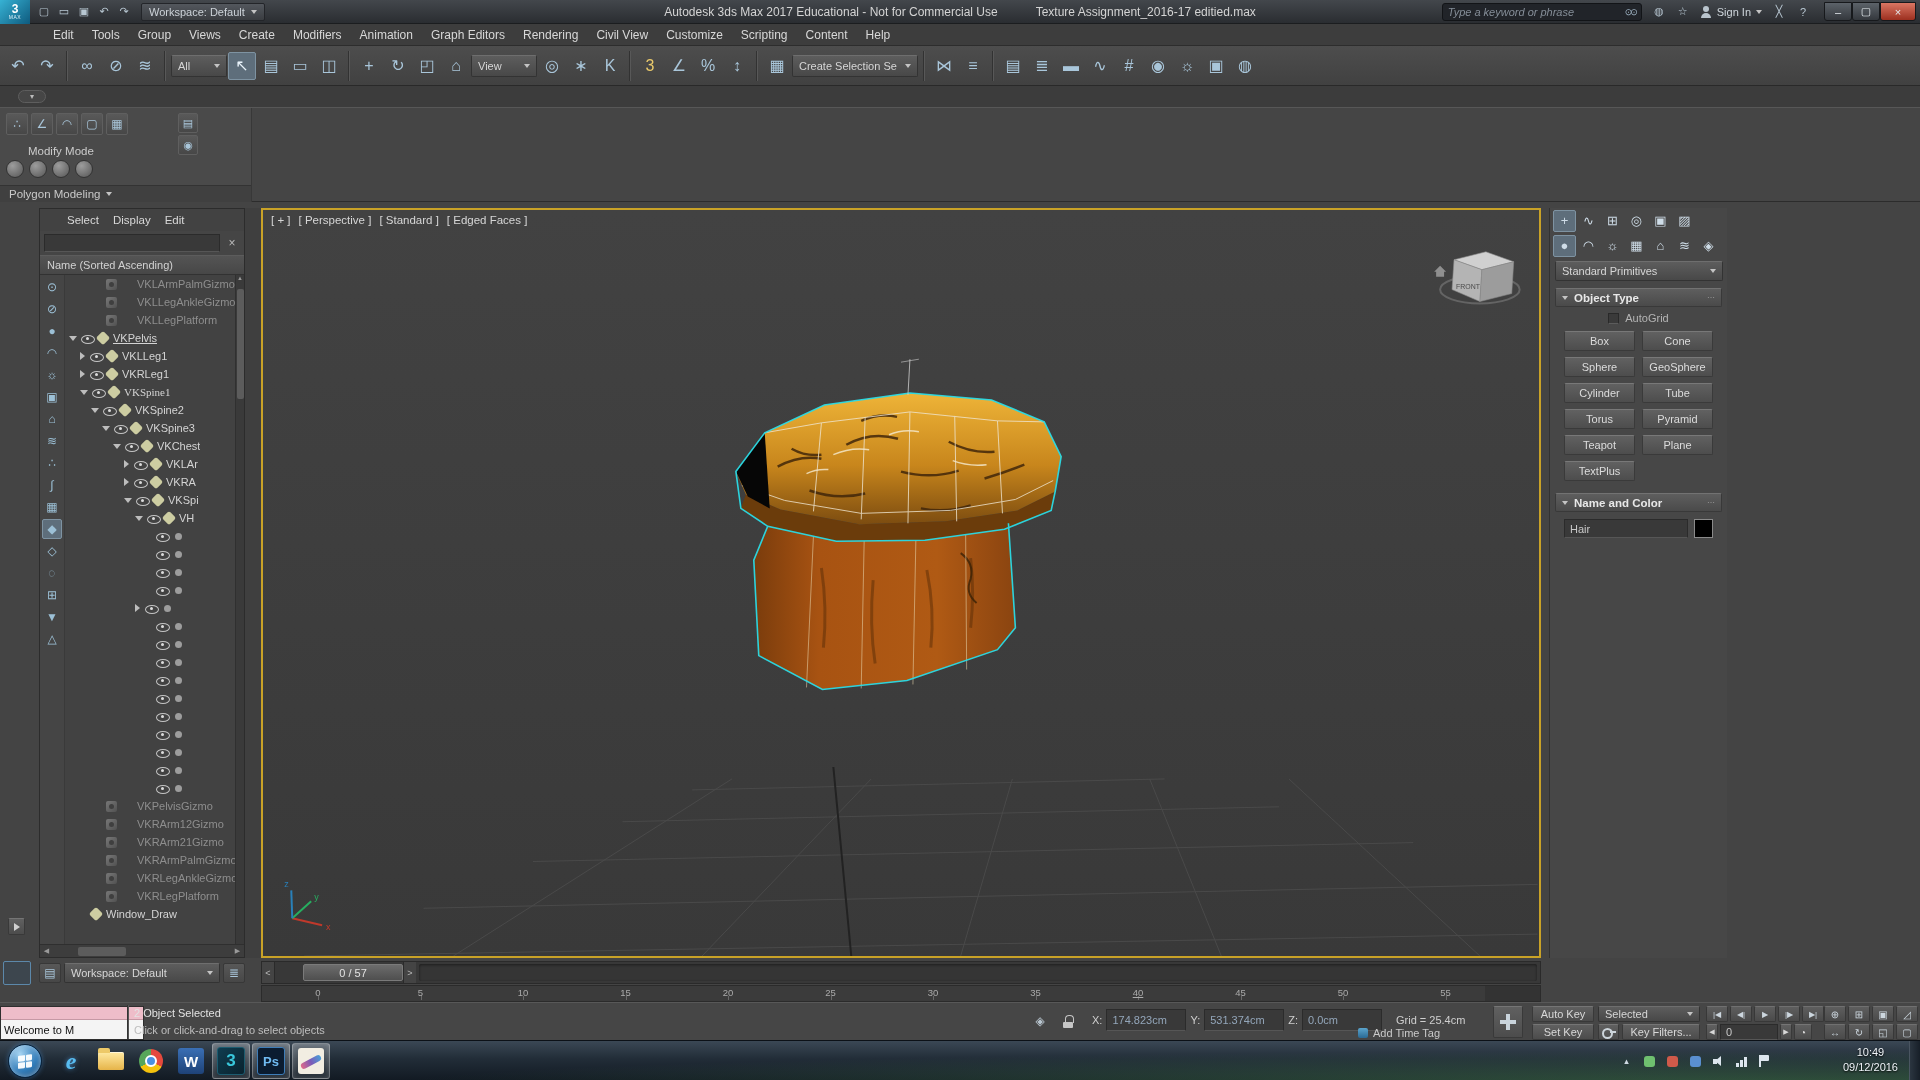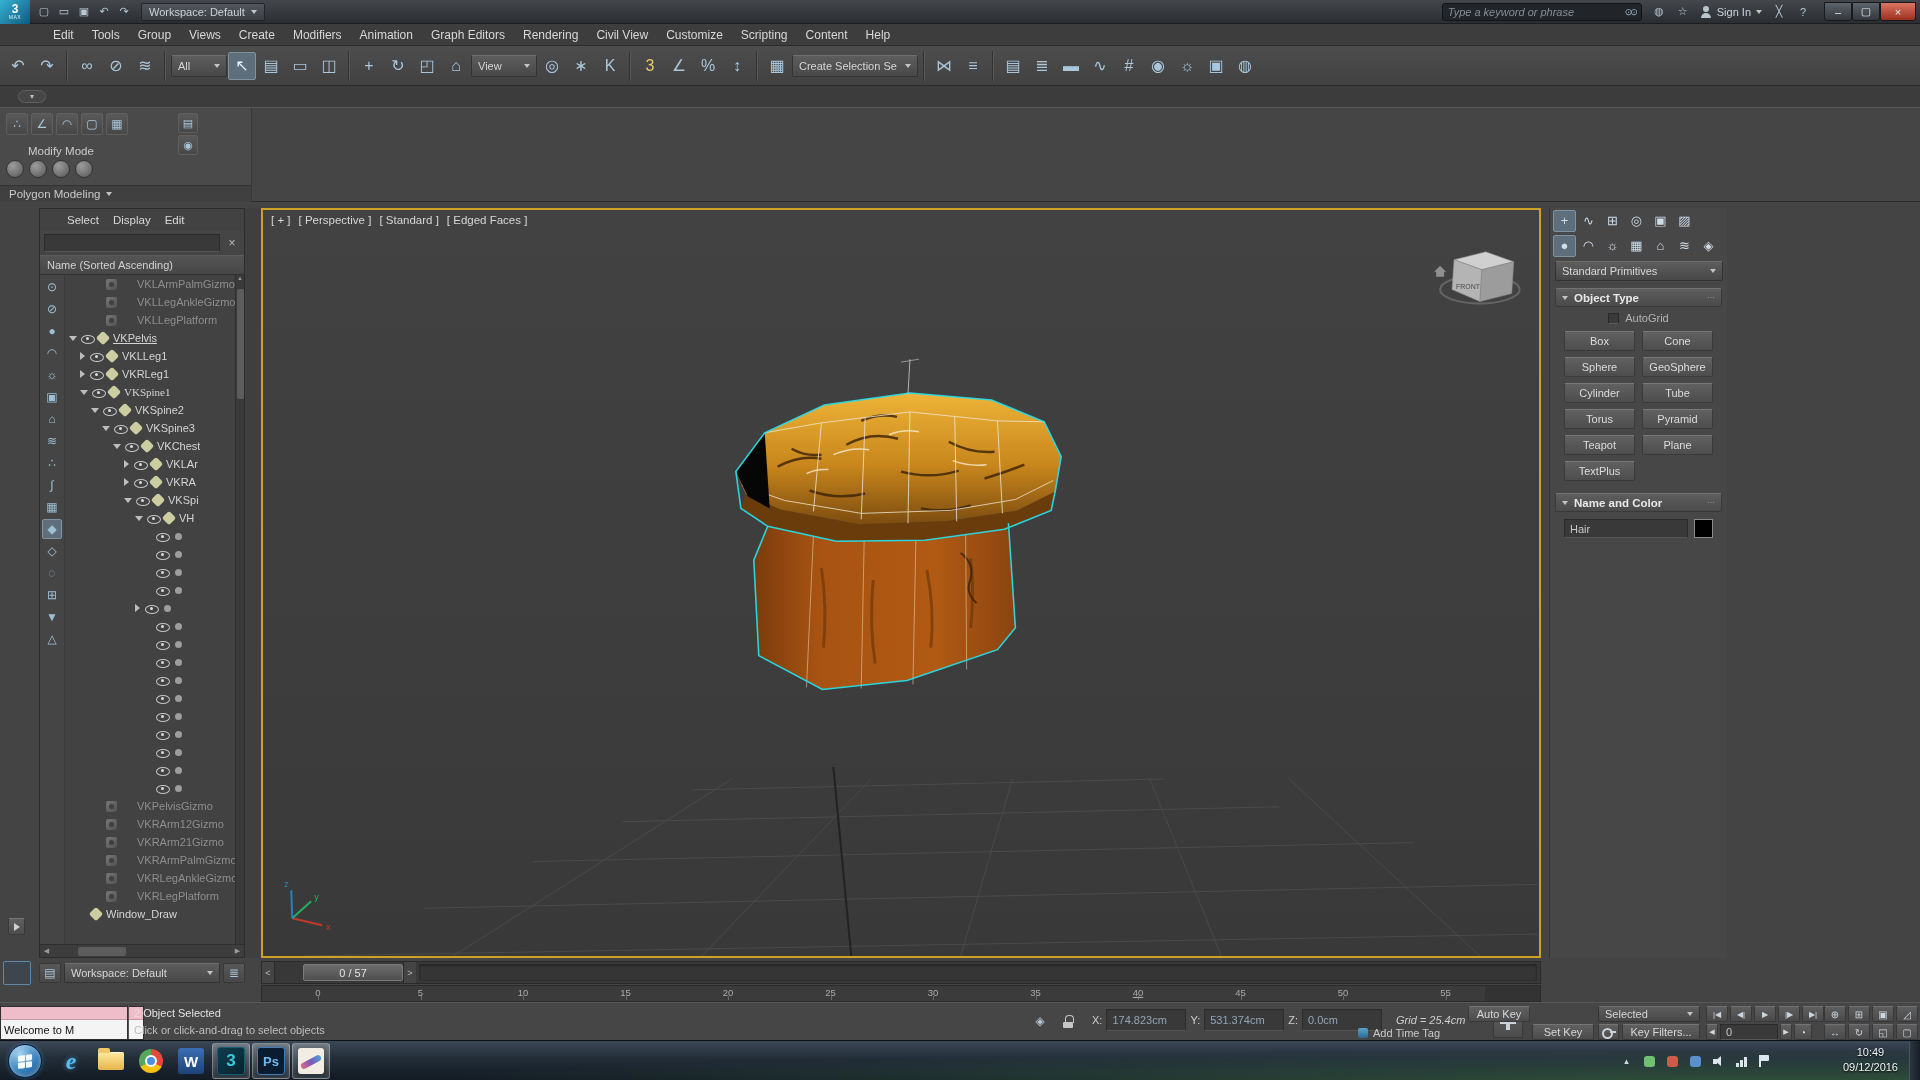--- a/index.html
+++ b/index.html
@@ -151,28 +151,28 @@
 .listener .white{flex:1;background:#f4f4f4;color:#101010;font-size:11px;display:flex;align-items:center;padding-left:3px;white-space:nowrap;overflow:hidden;}
 .sbdiv{top:2px;width:1px;height:34px;background:#333;box-shadow:1px 0 0 #555;}
 .status-line1{left:134px;top:4px;font-size:11px;color:#e2e2e2;}
 .status-line2{left:134px;top:21px;font-size:11px;color:#bdbdbd;}
 .sb-toggle{width:20px;height:20px;top:8px;display:flex;align-items:center;justify-content:center;color:#b9c6d0;font-size:12px;}
 .locki{width:10px;height:13px;position:relative;display:inline-block;}
 .locki::before{content:"";position:absolute;left:1.5px;top:0;width:7px;height:7px;border:1.5px solid #c6c6c6;border-bottom:none;border-radius:4px 4px 0 0;}
 .locki::after{content:"";position:absolute;bottom:0;left:0;width:10px;height:6px;background:#c6c6c6;border-radius:1px;}
 .coords{left:1092px;top:6px;display:flex;align-items:center;gap:4px;font-size:11px;color:#cfcfcf;}
 .coords .cfield{width:80px;height:22px;display:flex;align-items:center;padding-left:5px;color:#93a6ba;}
-.coords .grid-lab{margin-left:10px;font-style:italic;}
+.coords .grid-lab{margin-left:10px;}
 .addtag{left:1358px;top:24px;display:flex;align-items:center;gap:5px;font-size:11px;color:#c9c9c9;}
 .tagico{width:10px;height:10px;background:linear-gradient(#5ba4cc,#2a6a94);border-radius:2px;}
 .absmode{left:1493px;top:3px;width:30px;height:32px;display:flex;align-items:center;justify-content:center;}
 .plusi{position:relative;width:16px;height:16px;}
 .plusi::before{content:"";position:absolute;left:6px;top:0;width:4px;height:16px;background:#c9d4dc;}
 .plusi::after{content:"";position:absolute;left:0;top:6px;width:16px;height:4px;background:#c9d4dc;}
-.akey{left:1468px;top:3px;width:62px;height:16px;}
+.akey{left:1532px;top:3px;width:62px;height:16px;}
 .skey{left:1532px;top:21px;width:62px;height:16px;}
 .sel-dd{left:1598px;top:3px;width:102px;height:16px;}
 .keybtn{left:1598px;top:21px;width:21px;height:16px;}
 .keyico{width:14px;height:9px;position:relative;display:inline-block;}
 .keyico::before{content:"";position:absolute;left:0;top:0;width:7px;height:7px;border:2px solid #ccd4da;border-radius:50%;}
 .keyico::after{content:"";position:absolute;left:8px;top:3px;width:6px;height:2px;background:#ccd4da;}
 .kfilters{left:1622px;top:21px;width:78px;height:16px;}
 .tctl{left:1706px;top:3px;display:flex;gap:2px;}
 .tctl .ic{width:22px;height:16px;background:linear-gradient(#5e5e5e,#4a4a4a);border:1px solid #383838;border-top-color:#707070;border-radius:2px;color:#ccd6de;font-size:8px;}
 .framerow{left:1706px;top:21px;display:flex;gap:2px;align-items:center;}
@@ -226,20 +226,24 @@
       <span class="ic">▢</span>
       <span class="ic">▭</span>
       <span class="ic">▣</span>
       <span class="ic">↶</span>
       <span class="ic">↷</span>
     </div>
   <button class="ws-dd">
     <span>Workspace: Default</span>
     <span class="caret"></span>
   </button>
+  <div class="title-text">
+    <span>Autodesk 3ds Max 2017 Educational - Not for Commercial Use</span>
+    <span class="titlegap">Texture Assignment_2016-17 editied.max</span>
+  </div>
   <div class="tb-right">
     <div class="searchbox">
       <input placeholder="Type a keyword or phrase" style="">
       <span class="binoc">⊙⊙</span>
     </div>
     <div class="tbr-ic">
         <span class="ic">◍</span>
         <span class="ic">☆</span>
       </div>
     <div class="signin">

